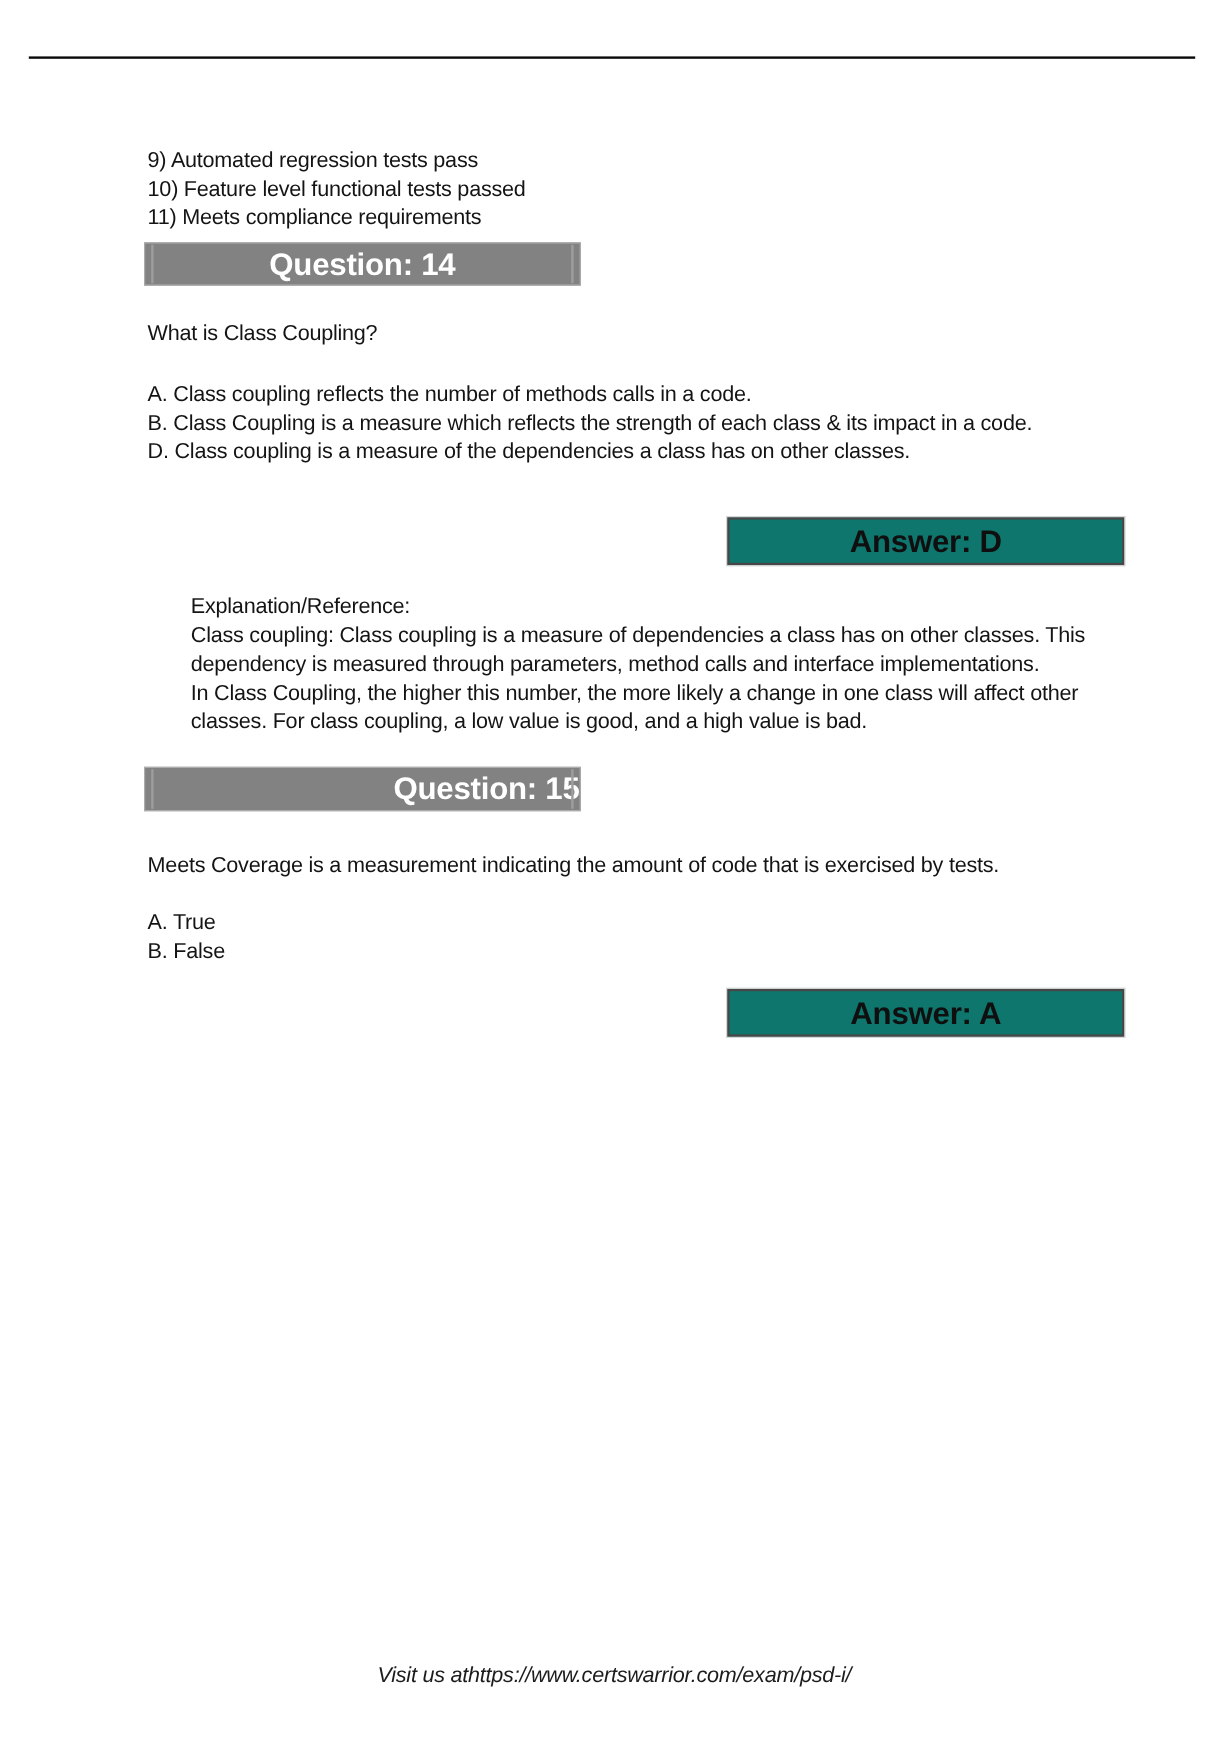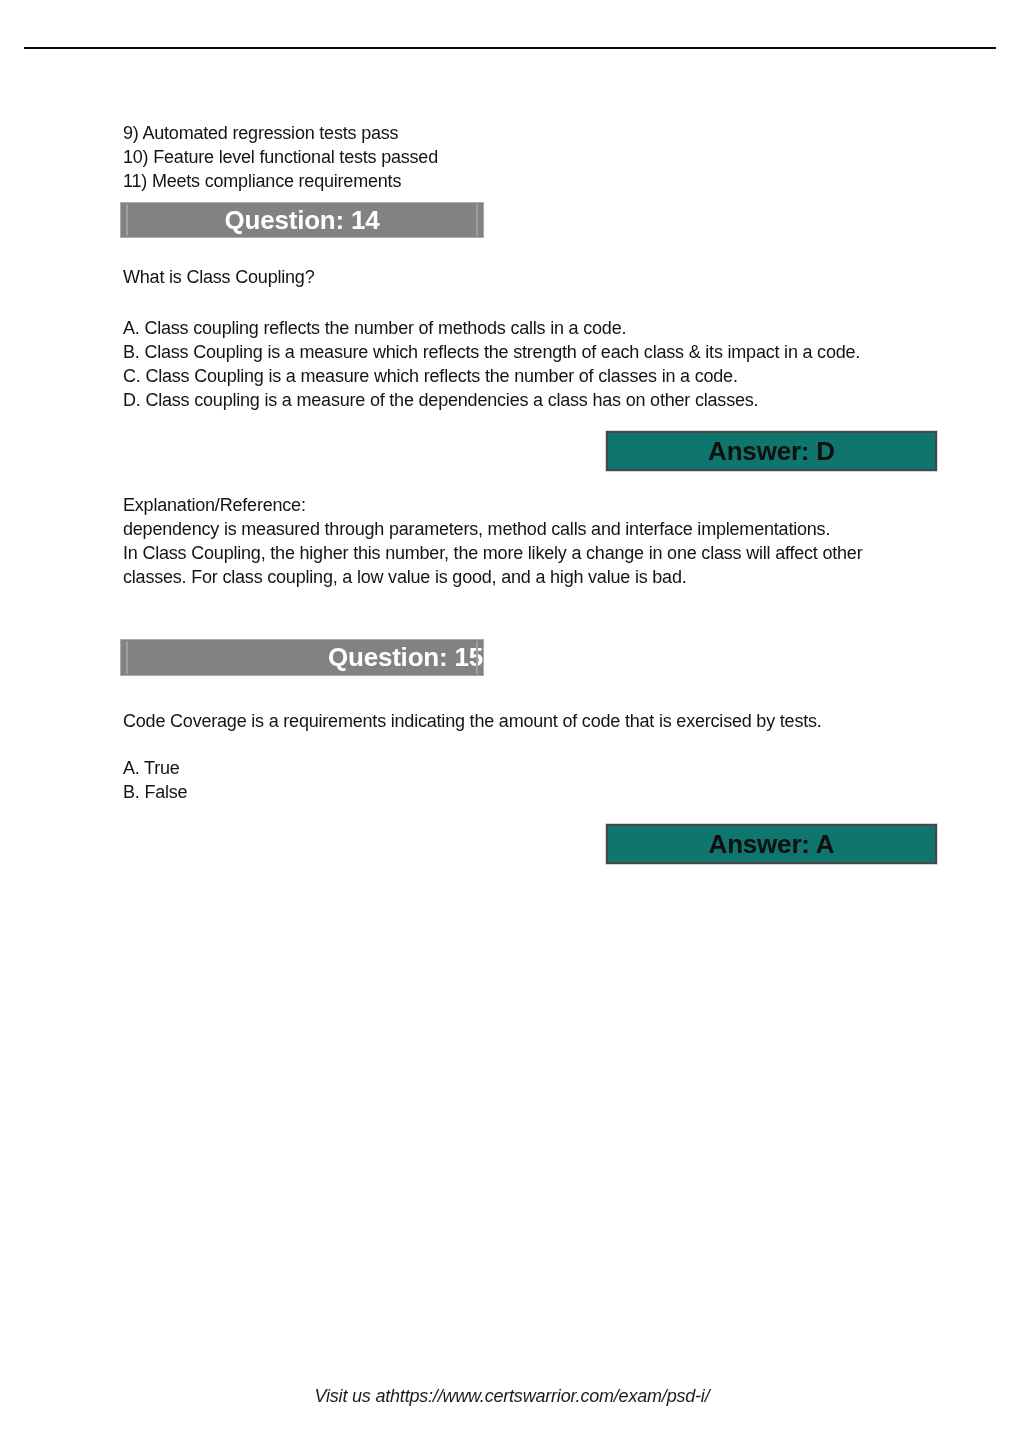--- a/index.html
+++ b/index.html
@@ -95,40 +95,40 @@
 
   <div class="q-banner" style="top:202px;">
     <span>Question: 14</span>
   </div>
 
   <div class="bodytext" style="top:265px;text-align:center;">What is Class Coupling?</div>
 
   <div class="bodytext" style="top:316px;">
     <span class="line">A. Class coupling reflects the number of methods calls in a code.</span>
     <span class="line">B. Class Coupling is a measure which reflects the strength of each class &amp; its impact in a code.</span>
-    <span class="line">C. Class Coupling is a measure which reflects the number of classes in a code.</span>
     <span class="line">D. Class coupling is a measure of the dependencies a class has on other classes.</span>
   </div>
 
   <div class="answer-box" style="top:431px;">
     <span>Answer: D</span>
   </div>
 
-  <div class="bodytext" style="top:493px;">
+  <div class="bodytext" style="top:493px;margin-left:36px;">
     <span class="line">Explanation/Reference:</span>
+    <span class="line">Class coupling: Class coupling is a measure of dependencies a class has on other classes. This</span>
     <span class="line">dependency is measured through parameters, method calls and interface implementations.</span>
     <span class="line">In Class Coupling, the higher this number, the more likely a change in one class will affect other</span>
     <span class="line">classes. For class coupling, a low value is good, and a high value is bad.</span>
   </div>
 
   <div class="q-banner" style="top:639px;height:37px;line-height:35px;text-align:right;">
     <span>Question: 15</span>
   </div>
 
-  <div class="bodytext" style="top:709px;">Code Coverage is a requirements indicating the amount of code that is exercised by tests.</div>
+  <div class="bodytext" style="top:709px;">Meets Coverage is a measurement indicating the amount of code that is exercised by tests.</div>
 
   <div class="bodytext" style="top:756px;">
     <span class="line">A. True</span>
     <span class="line">B. False</span>
   </div>
 
   <div class="answer-box" style="top:824px;">
     <span>Answer: A</span>
   </div>
 

